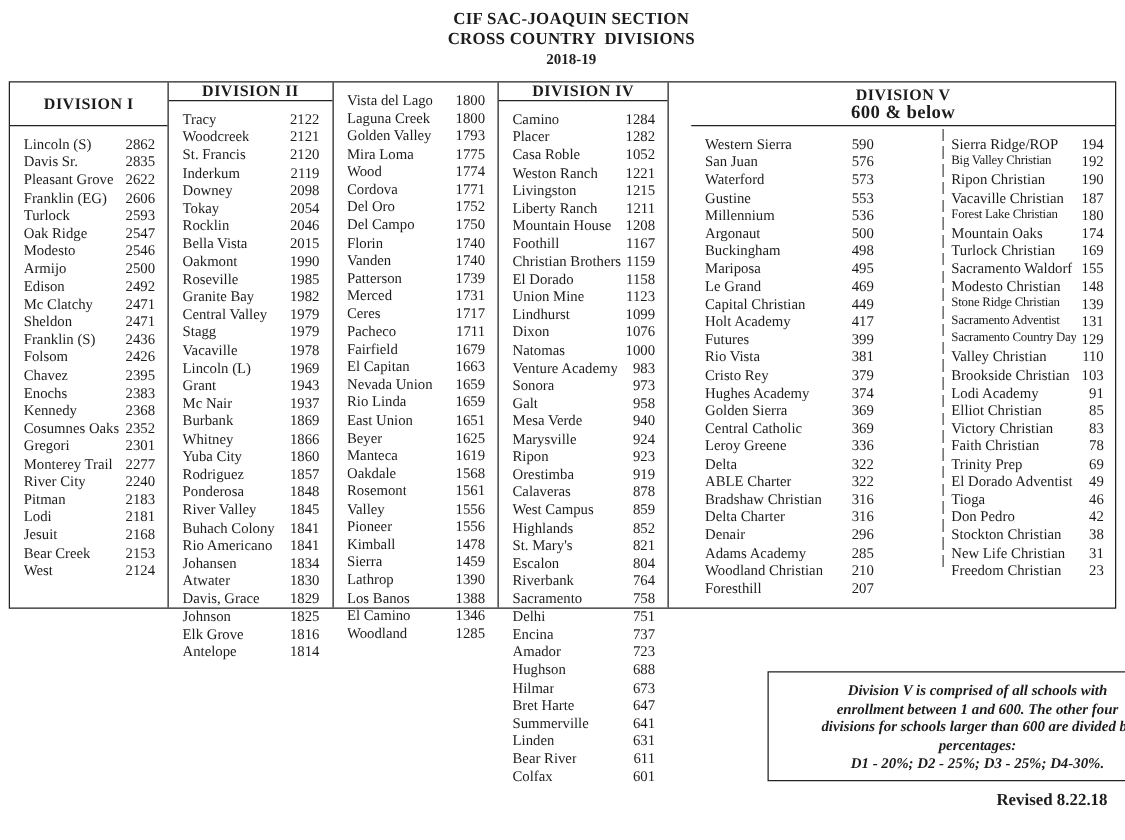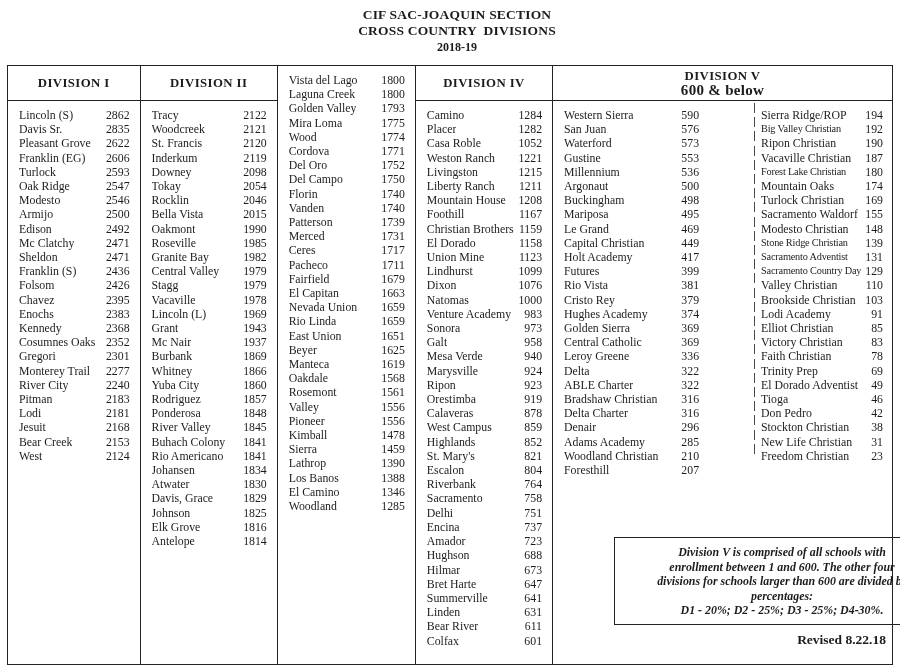--- a/index.html
+++ b/index.html
@@ -6,27 +6,27 @@
   .page {
     position:relative; width:900px; height:672px; background:#fff;
     font-family:"Liberation Serif","DejaVu Serif",serif; color:#1c1c1c;
     overflow:hidden;
   }
   .title-block { position:absolute; top:7px; left:12px; width:890px; text-align:center;font-family:Liberation Serif, serif; }
   .title-line1, .title-line2 { font-size:13.5px; font-weight:bold; line-height:16px; white-space:pre; letter-spacing:.2px; }
   .title-line3 { font-size:12px; font-weight:bold; line-height:16px; }
 
   .divtable {
-    position:absolute; left:7px; top:65px; width:886px; height:600px;
+    position:absolute; left:7px; top:65px; width:886px; height:422px;
     border:1.5px solid #222; box-sizing:border-box; display:flex;
   }
   .col { display:flex; flex-direction:column; box-sizing:border-box; }
   .col + .col { border-left:1.5px solid #222; }
   .col1 { width:141px; } .col2 { width:147px; } .col3 { width:148px; } .col4 { width:147px; }
-  .col5 { flex:1; }
+  .col5 { flex:1;padding-left:18px; }
   .col-header {
     height:34px; border-bottom:1.5px solid #222; box-sizing:content-box;
     display:flex; flex-direction:column; align-items:center; justify-content:center;
     font-weight:bold; font-size:12.8px; letter-spacing:.4px; line-height:14px;
   }
   .col-header .sub { font-size:15px; letter-spacing:.3px; }
   .col-body { flex:1; padding:7px 10px 0 11px; }
   .row { display:flex; justify-content:space-between; font-size:11.8px; line-height:14.2px; white-space:nowrap; }
   .row .sname { overflow:hidden; }
   .row .sname.tight { font-size:10.3px; letter-spacing:-.2px; }

